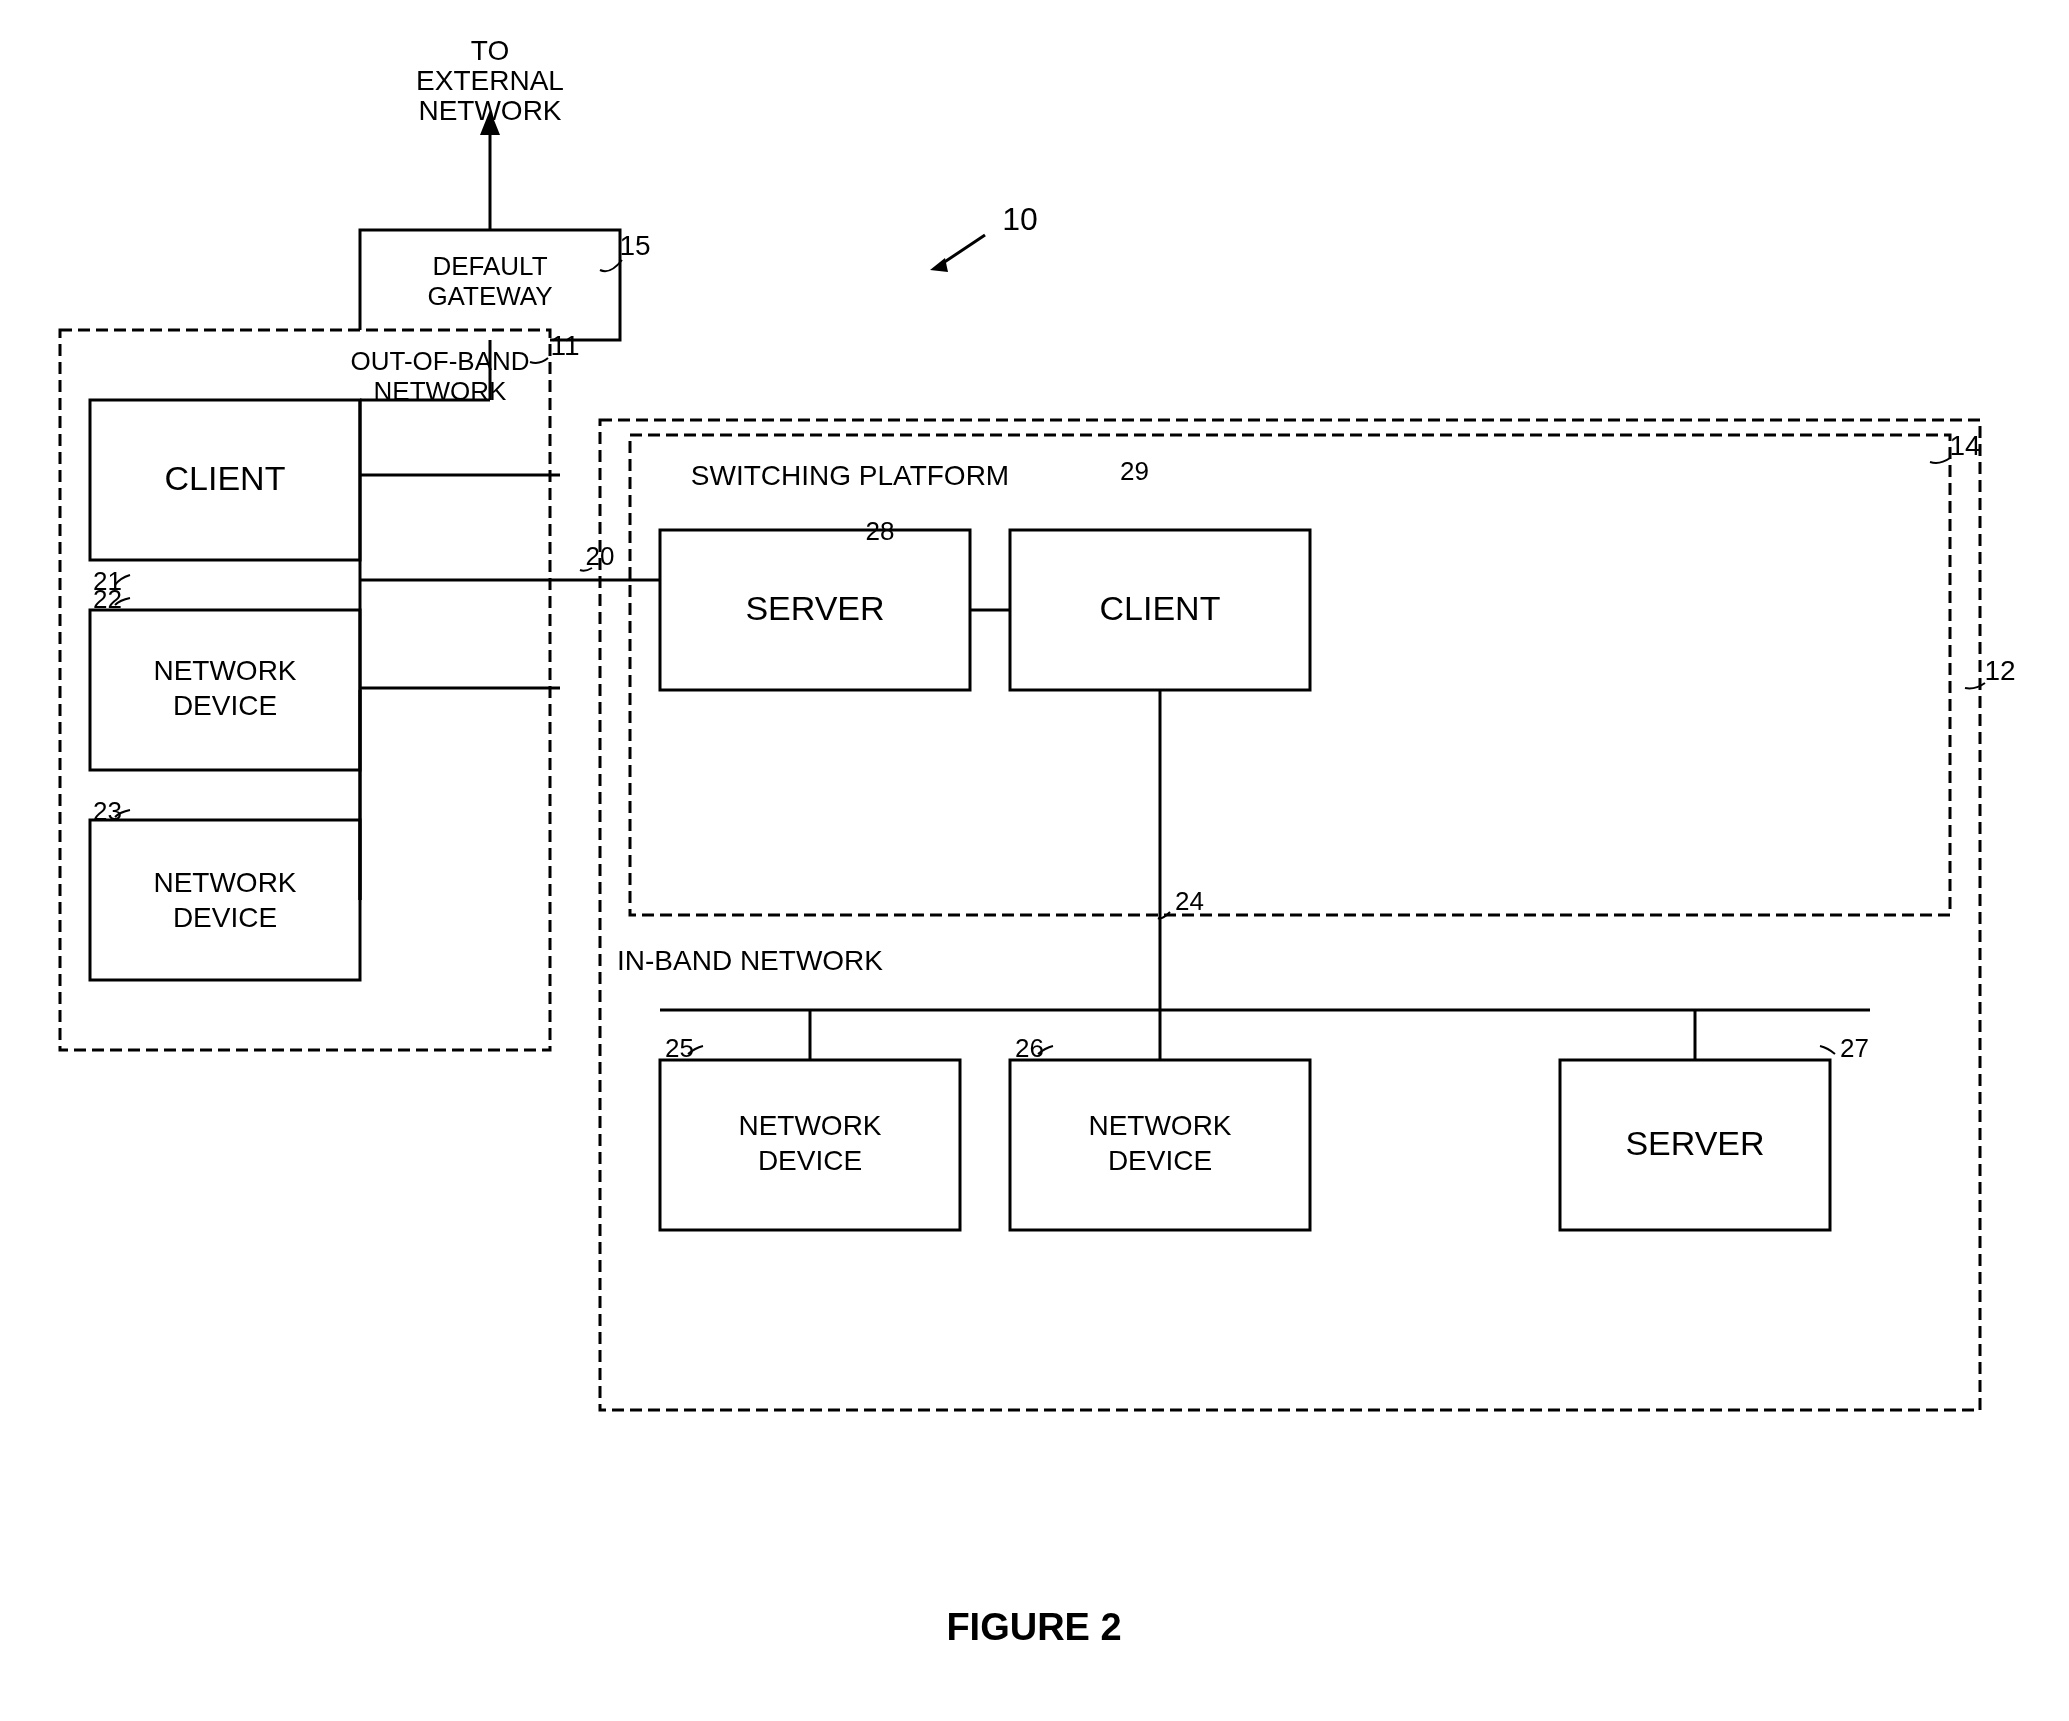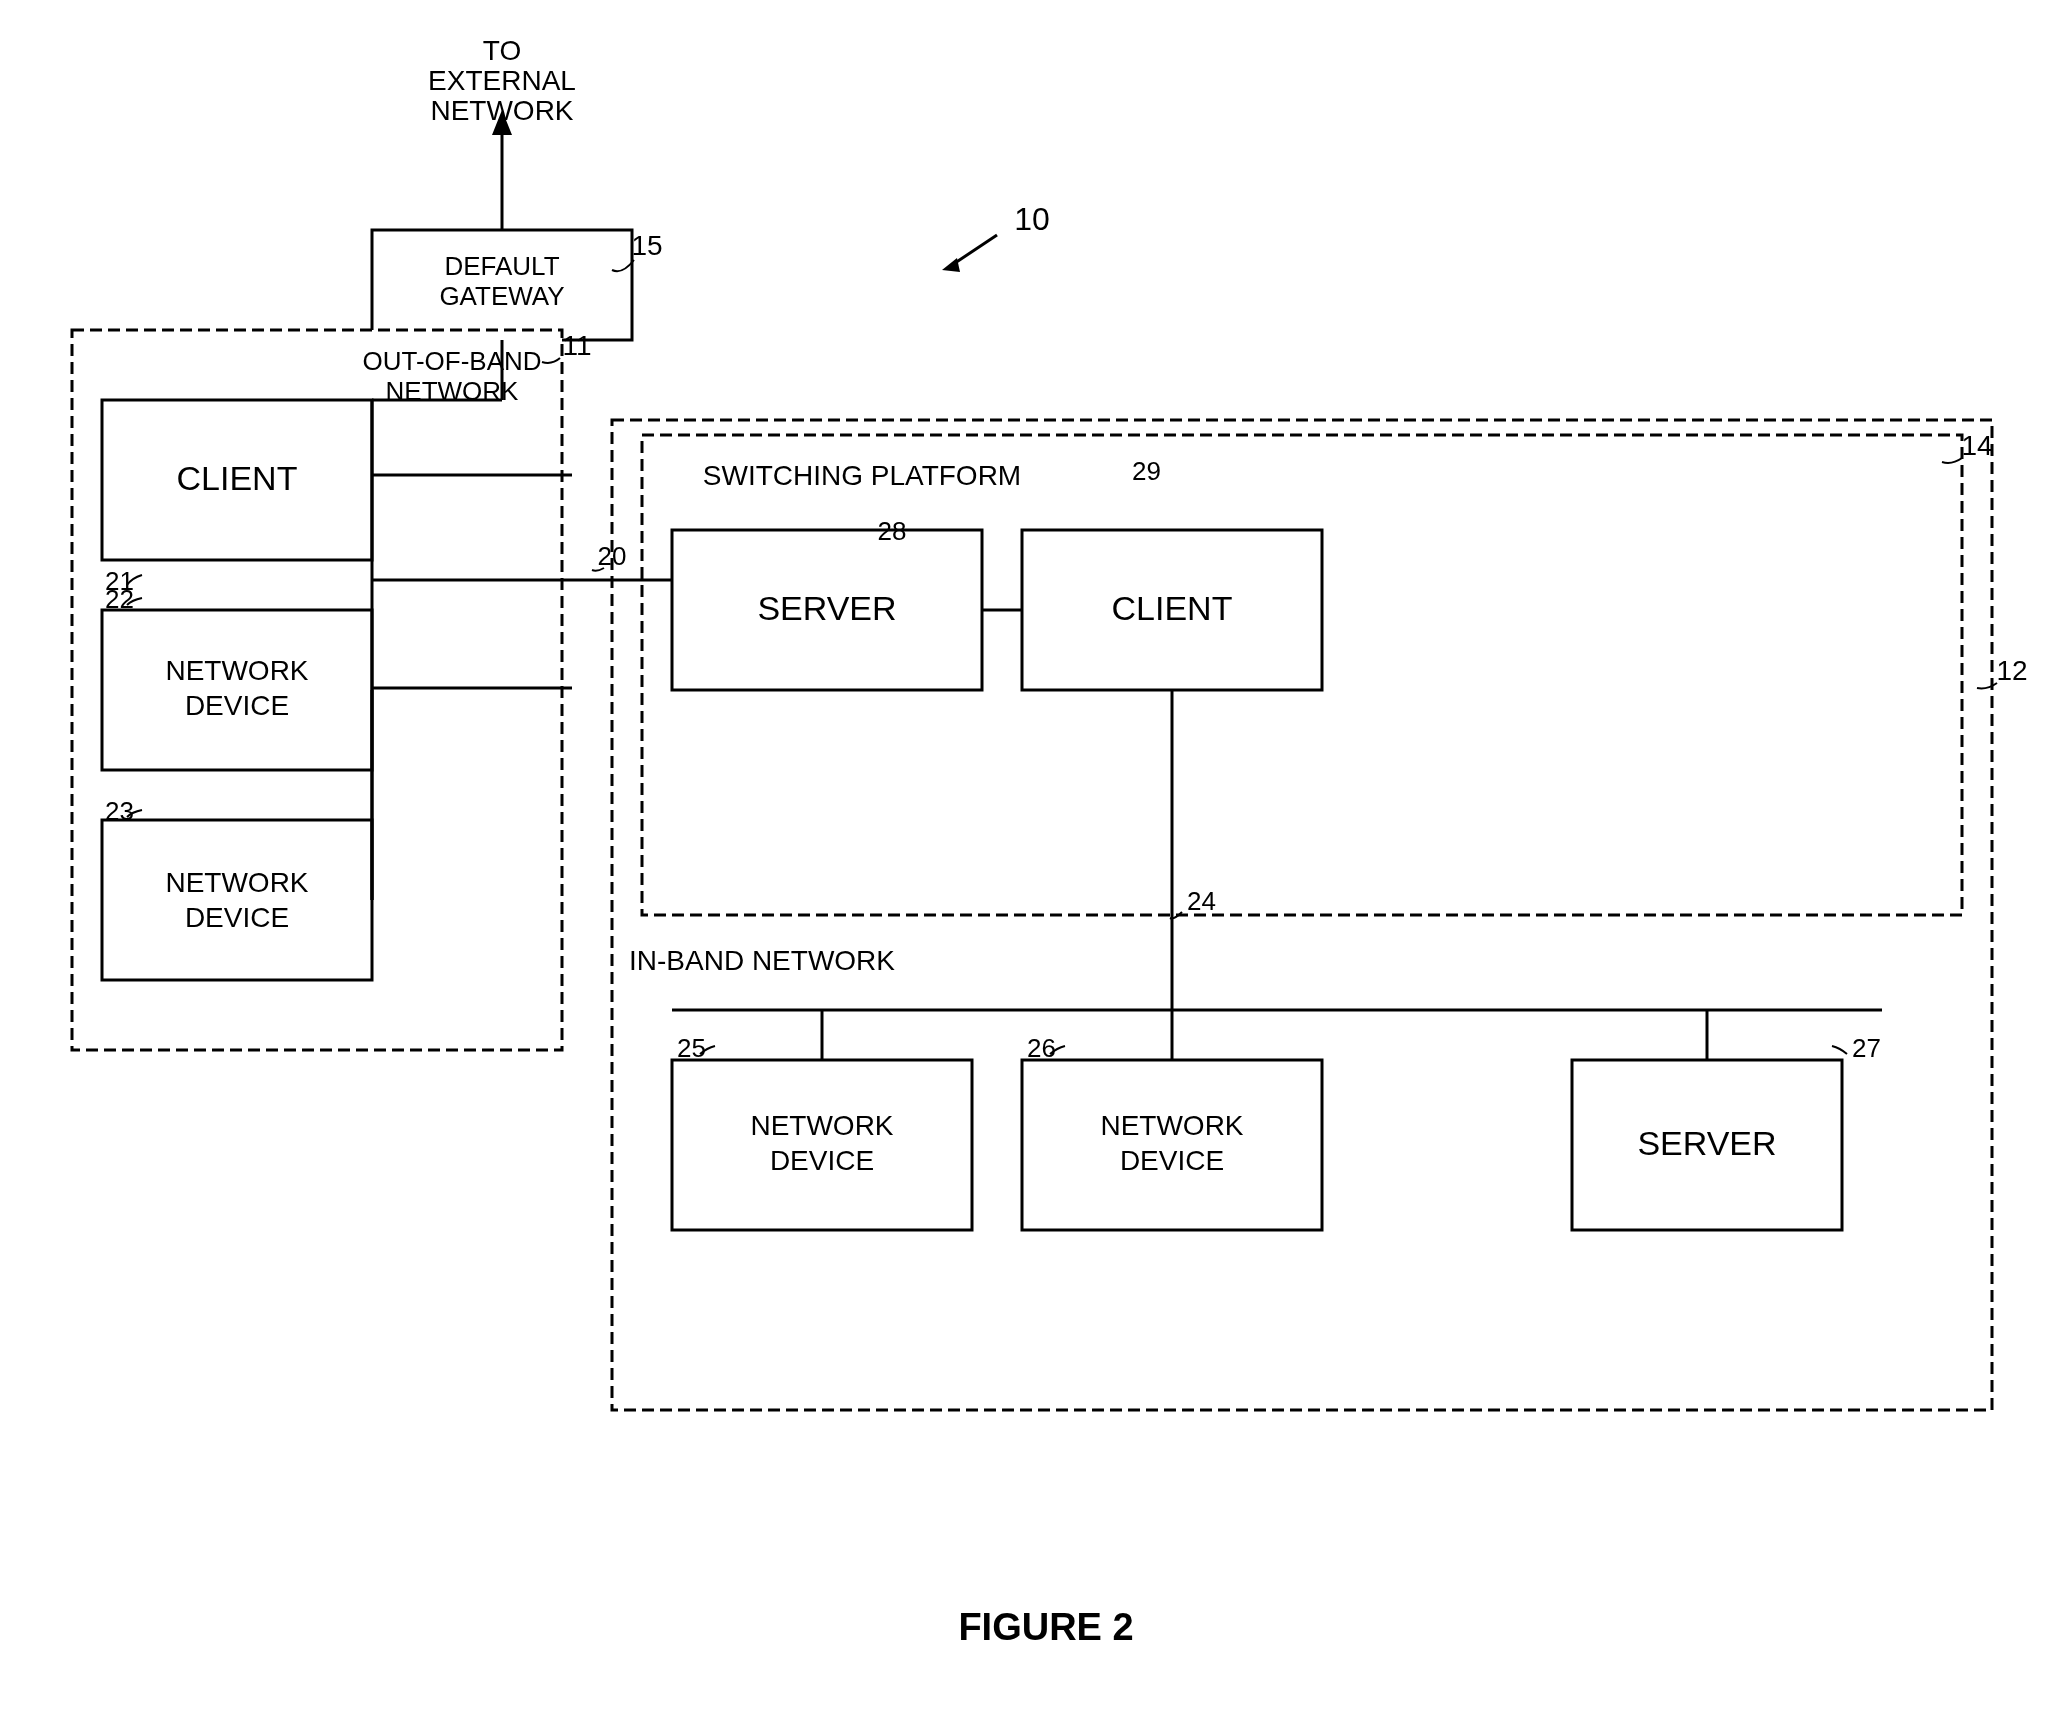--- a/index.html
+++ b/index.html
@@ -6,21 +6,21 @@
     body {
       background: #fff;
       font-family: Arial, sans-serif;
       width: 2069px;
       height: 1721px;
       overflow: hidden;
       position: relative;
     }
     .diagram-container {
       position: absolute;
-      top: 0; left: 12px;
+      top: 0; left: 0;
       width: 1842px;
       height: 1721px;
     }
     svg {
       position: absolute;
       top: 0; left: 0;
       width: 2069px;
       height: 1721px;
     }
   </style>

